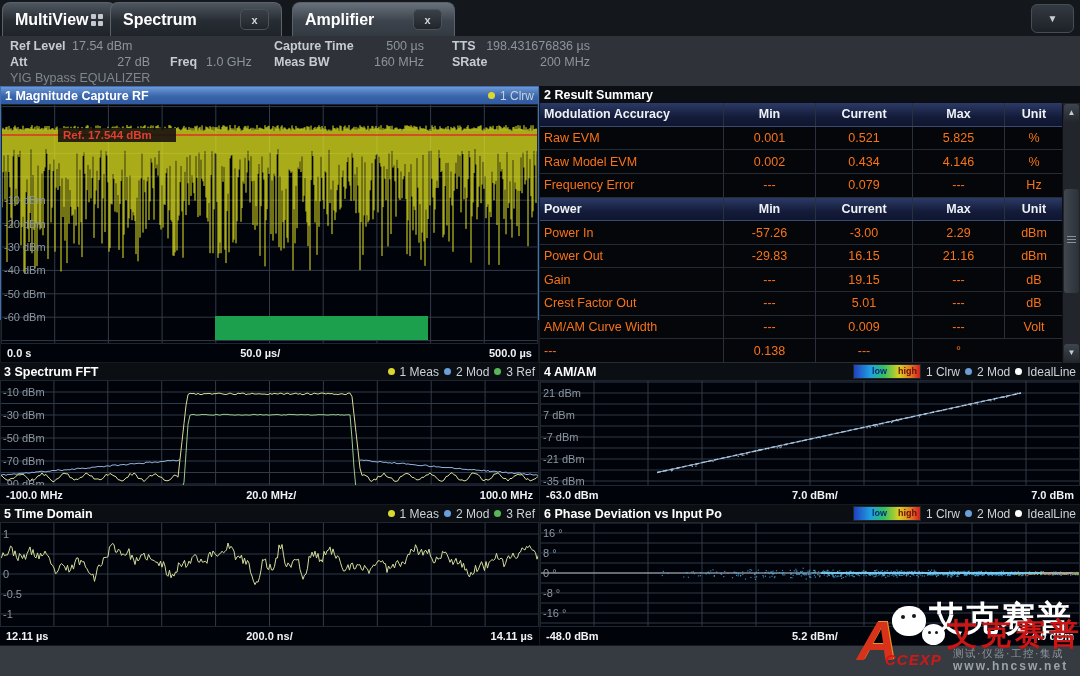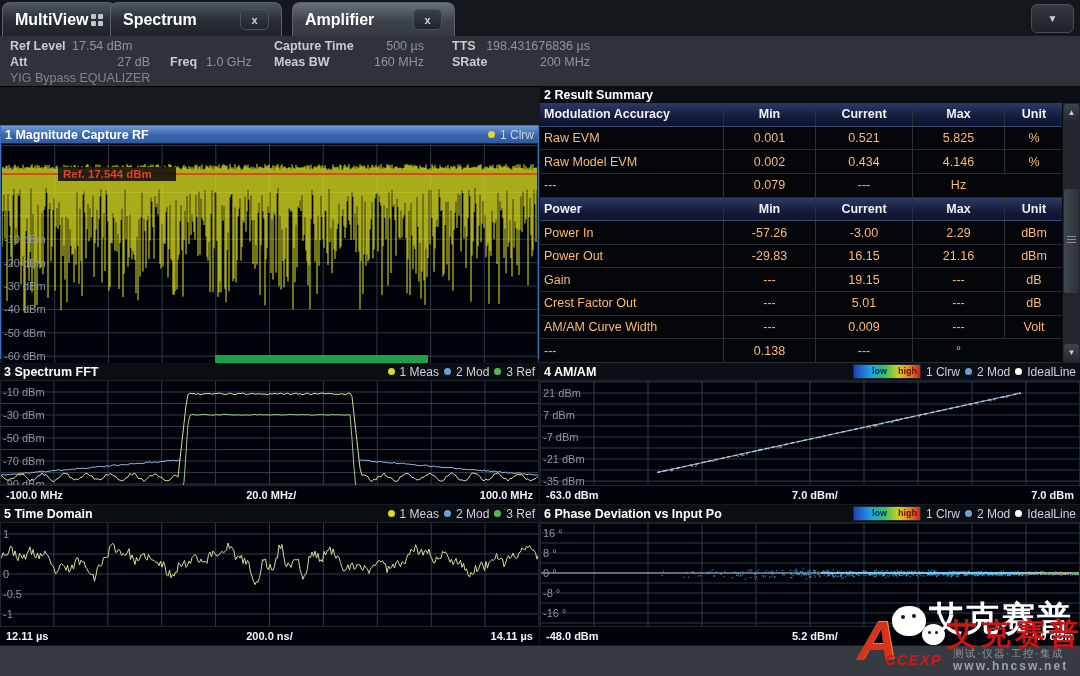--- a/index.html
+++ b/index.html
@@ -23,21 +23,21 @@
        border:1px solid #454d56;background:linear-gradient(#343a42,#1d2127);color:#c8ced4;font-size:10px;
        display:flex;align-items:center;justify-content:center;}
   
   .infobar{position:absolute;left:0;top:36px;width:1080px;height:50px;background:#2f3339;
        border-bottom:1px solid #000;font-size:12.5px;}
   .ib-label{position:absolute;color:#c6cbd1;font-weight:bold;white-space:pre;}
   .ib-value{position:absolute;color:#8d949c;white-space:pre;}
   .ib-dim{position:absolute;color:#7f868d;white-space:pre;}
   
   .panel{position:absolute;background:#01030a;box-sizing:border-box;}
-  #p1{left:0;top:86px;width:539px;height:234px;border:1px solid #3f70b5;margin-top:39px;}
+  #p1{left:0;top:86px;width:539px;height:234px;border:1px solid #3f70b5;}
   #p2{left:540px;top:86px;width:540px;height:277px;}
   #p3{left:0;top:363px;width:539px;height:141px;}
   #p4{left:540px;top:363px;width:540px;height:141px;}
   #p5{left:0;top:505px;width:539px;height:140px;}
   #p6{left:540px;top:505px;width:540px;height:140px;}
   .ptitle{height:17px;display:flex;align-items:center;gap:6px;padding:0 4px;background:#0b0e13;
        color:#fff;font-size:12.5px;font-weight:bold;white-space:nowrap;overflow:hidden;}
   .ptitle.focus{background:linear-gradient(#6d99d6,#3965ab 55%,#2f59a0);}
   .legend{margin-left:auto;display:flex;align-items:center;gap:5px;font-weight:normal;
        color:#ccd2d8;font-size:12px;}
@@ -49,21 +49,21 @@
   .gradbar .lo{left:18px;color:#0a2a80;}
   .gradbar .hi{right:3px;color:#6e0a0a;}
   .plot{position:relative;background:#01030a;outline:1px solid #1e2630;outline-offset:-1px;}
   .plot svg{display:block;}
   .xaxis{height:18px;display:flex;align-items:center;justify-content:space-between;padding:0 6px;
        background:#01030a;color:#f0f2f4;font-size:11px;font-weight:bold;}
   
   .rs-body{position:relative;height:260px;background:#04060a;}
   #rs-rows{position:absolute;left:0;top:0;right:17px;bottom:0;display:flex;flex-direction:column;}
   .rs-row{flex:1;display:grid;grid-template-columns:183px 92px 97px 92px 1fr;align-items:center;
-       font-size:12.5px;color:#fdba74;border-bottom:1px solid #262c34;}
+       font-size:12.5px;color:#f97316;border-bottom:1px solid #262c34;}
   .rs-row>div{padding:0 4px;height:100%;display:flex;align-items:center;justify-content:center;box-sizing:border-box;}
   .rs-row>div:first-child{justify-content:flex-start;}
   .rs-row>div+div{border-left:1px solid #2a313c;}
   .rs-row.hdr{background:linear-gradient(#2c3a66,#141c3a 60%,#0e1530);color:#eef1f5;font-weight:bold;
        border-bottom:1px solid #3d4a70;}
   .sb{position:absolute;right:0;top:0;bottom:0;width:17px;background:#22262c;border-left:1px solid #0c1016;}
   .sb-btn{position:absolute;left:1px;right:1px;height:18px;border-radius:3px;color:#c6ccd2;font-size:8px;
        text-align:center;line-height:18px;background:linear-gradient(#3e454e,#23272d);}
   .sb-btn.up{top:1px;} .sb-btn.down{bottom:1px;}
   .sb-thumb{position:absolute;left:1px;right:1px;top:86px;height:104px;border-radius:3px;
@@ -211,20 +211,21 @@
             <div>%</div>
           </div>
           <div class="rs-row">
             <div>Raw Model EVM</div>
             <div>0.002</div>
             <div>0.434</div>
             <div>4.146</div>
             <div>%</div>
           </div>
           <div class="rs-row">
+            <div>Frequency Error</div>
             <div>---</div>
             <div>0.079</div>
             <div>---</div>
             <div>Hz</div>
           </div>
           <div class="rs-row hdr">
             <div>Power</div>
             <div>Min</div>
             <div>Current</div>
             <div>Max</div>

